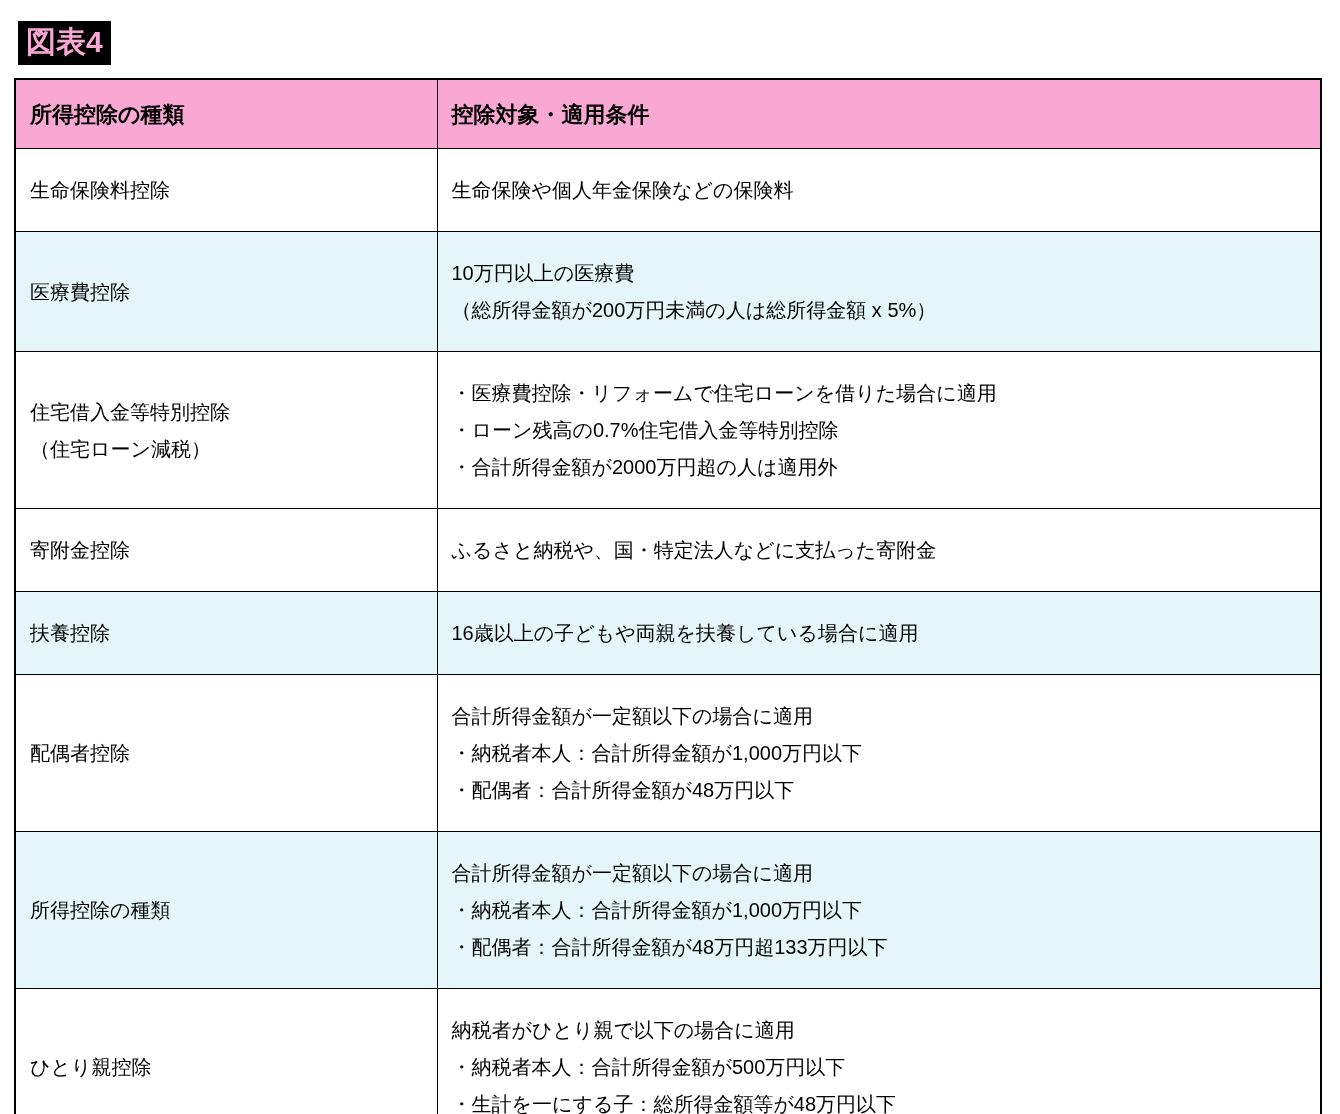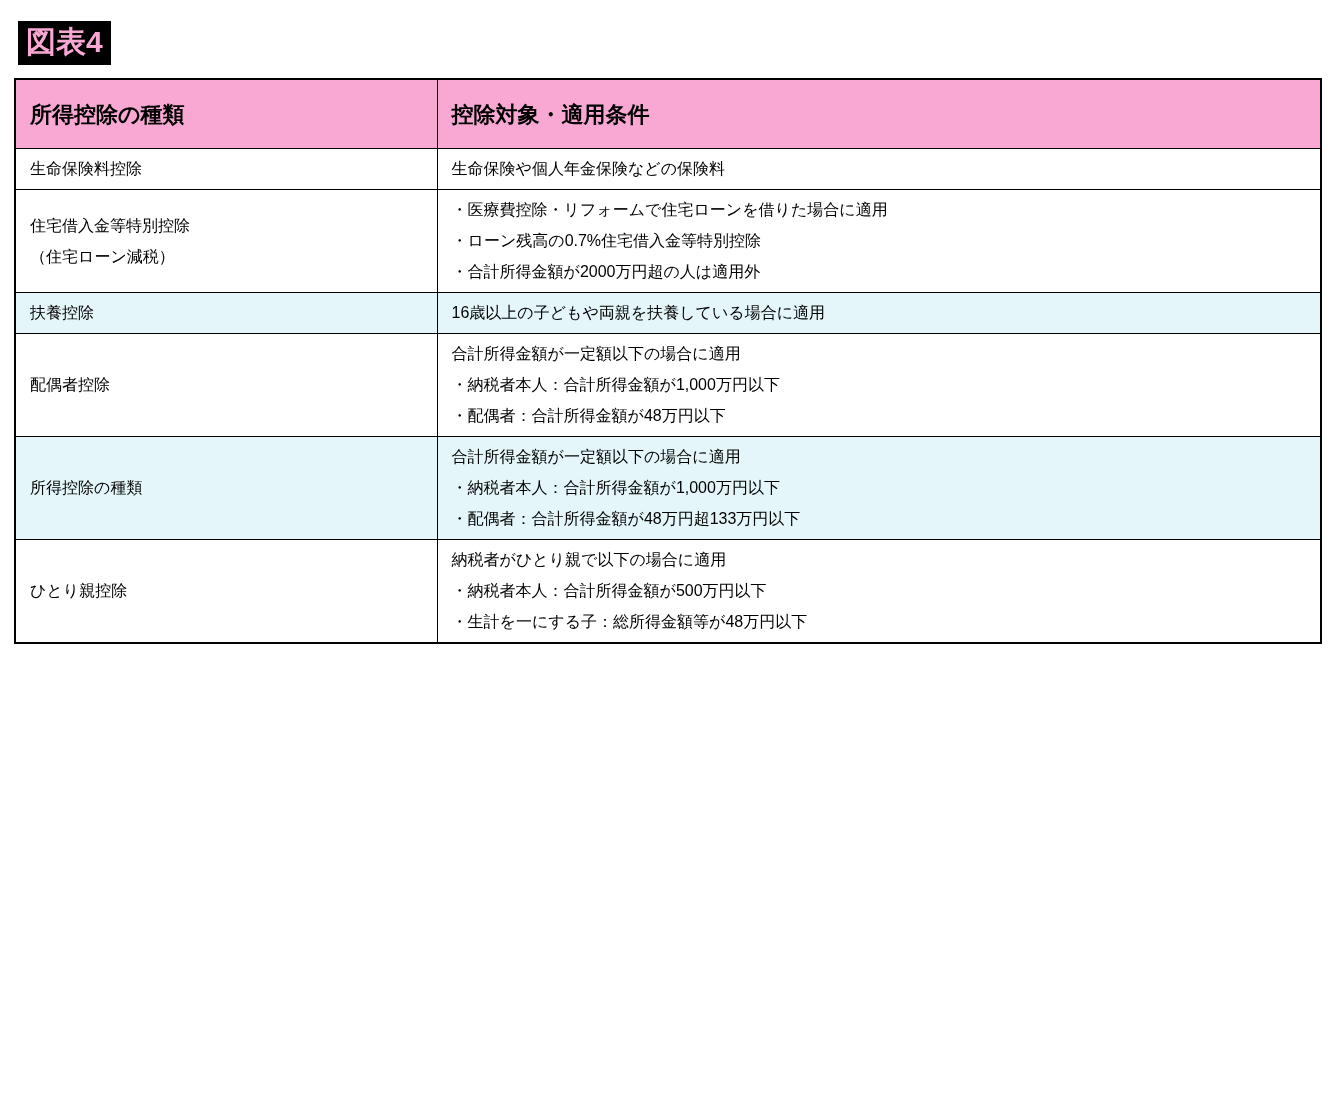--- a/index.html
+++ b/index.html
@@ -52,22 +52,22 @@
     table-layout: fixed;
     border: 2px solid #000000;
   }
   table.tax-table col.c1 { width: 422px; }
   table.tax-table col.c2 { width: 884px; }
   table.tax-table th,
   table.tax-table td {
     border: 1px solid #000000;
     text-align: left;
     vertical-align: middle;
-    padding: 8px 14px;
-    font-size: 16px;
+    padding: 26px 14px;
+    font-size: 20px;
     line-height: 1.5;
   }
   table.tax-table thead th {
     background: #f9a8d4;
     font-weight: bold;
     font-size: 22px;
     padding: 12px 14px;
     height: 44px;
   }
   table.tax-table tbody tr.shade td {
@@ -118,38 +118,55 @@
 
       <tr class="plain">
         <td>生命保険料控除</td>
         <td>
           <span class="cell-lines">
             <span class="line">生命保険や個人年金保険などの保険料</span>
           </span>
         </td>
       </tr>
 
+      <tr class="shade">
+        <td>医療費控除</td>
+        <td>
+          <span class="cell-lines">
+            <span class="line">10万円以上の医療費</span>
+            <span class="line">（総所得金額が200万円未満の人は総所得金額 x 5%）</span>
+          </span>
+        </td>
+      </tr>
 
       <tr class="plain">
         <td>
           <span class="cell-lines">
             <span class="line">住宅借入金等特別控除</span>
             <span class="line">（住宅ローン減税）</span>
           </span>
         </td>
         <td>
           <span class="cell-lines">
             <span class="line">・医療費控除・リフォームで住宅ローンを借りた場合に適用</span>
             <span class="line">・ローン残高の0.7%住宅借入金等特別控除</span>
             <span class="line">・合計所得金額が2000万円超の人は適用外</span>
           </span>
         </td>
       </tr>
 
 
+      <tr class="plain">
+        <td>寄附金控除</td>
+        <td>
+          <span class="cell-lines">
+            <span class="line">ふるさと納税や、国・特定法人などに支払った寄附金</span>
+          </span>
+        </td>
+      </tr>
 
       <tr class="shade">
         <td>扶養控除</td>
         <td>
           <span class="cell-lines">
             <span class="line">16歳以上の子どもや両親を扶養している場合に適用</span>
           </span>
         </td>
       </tr>
 

